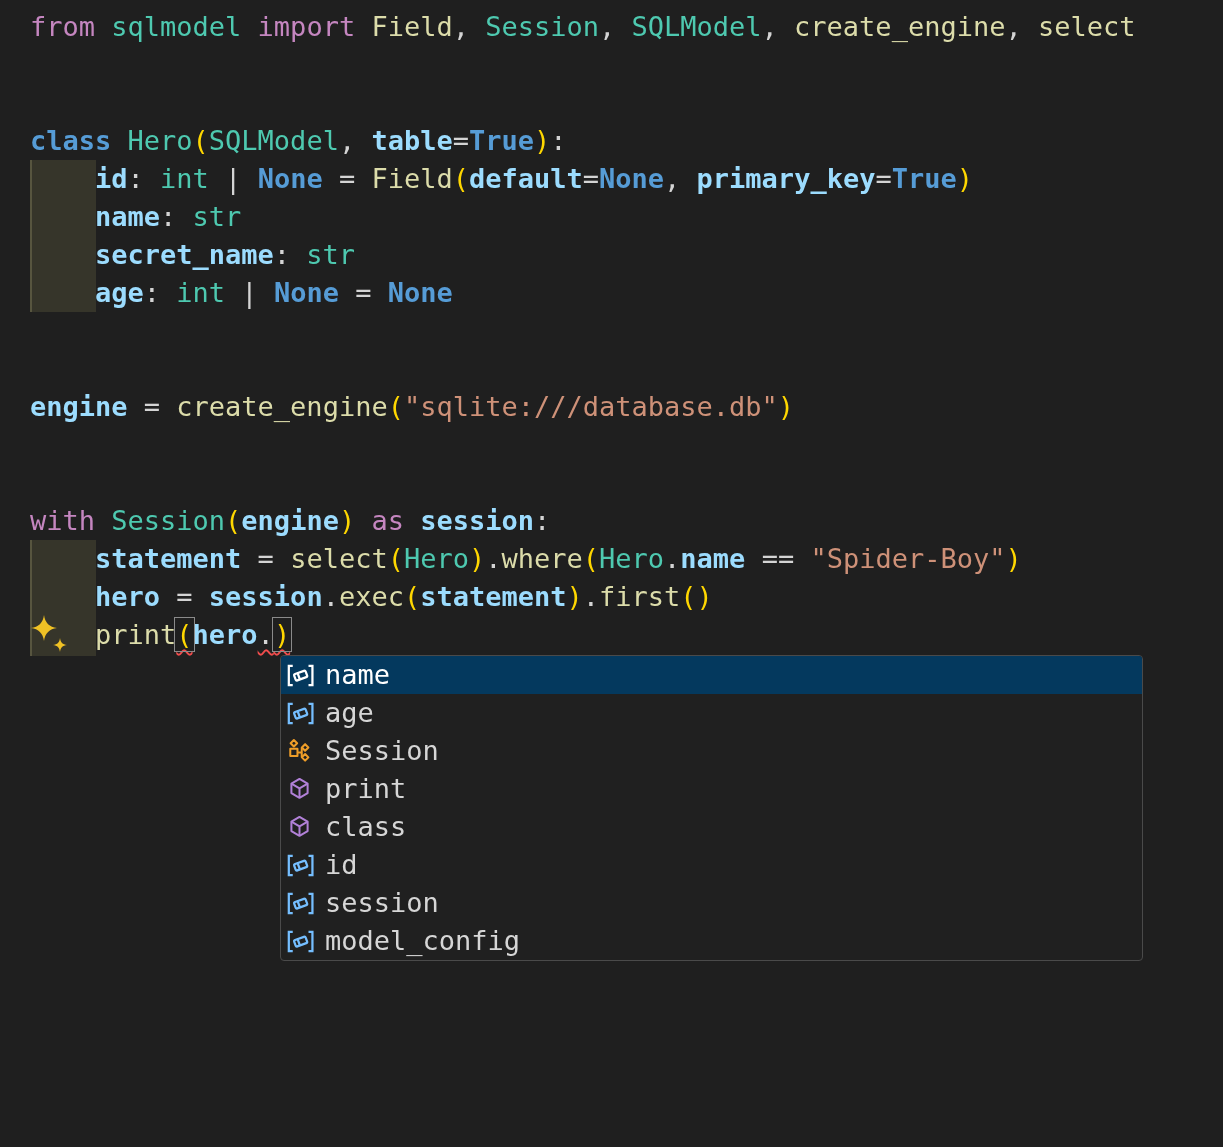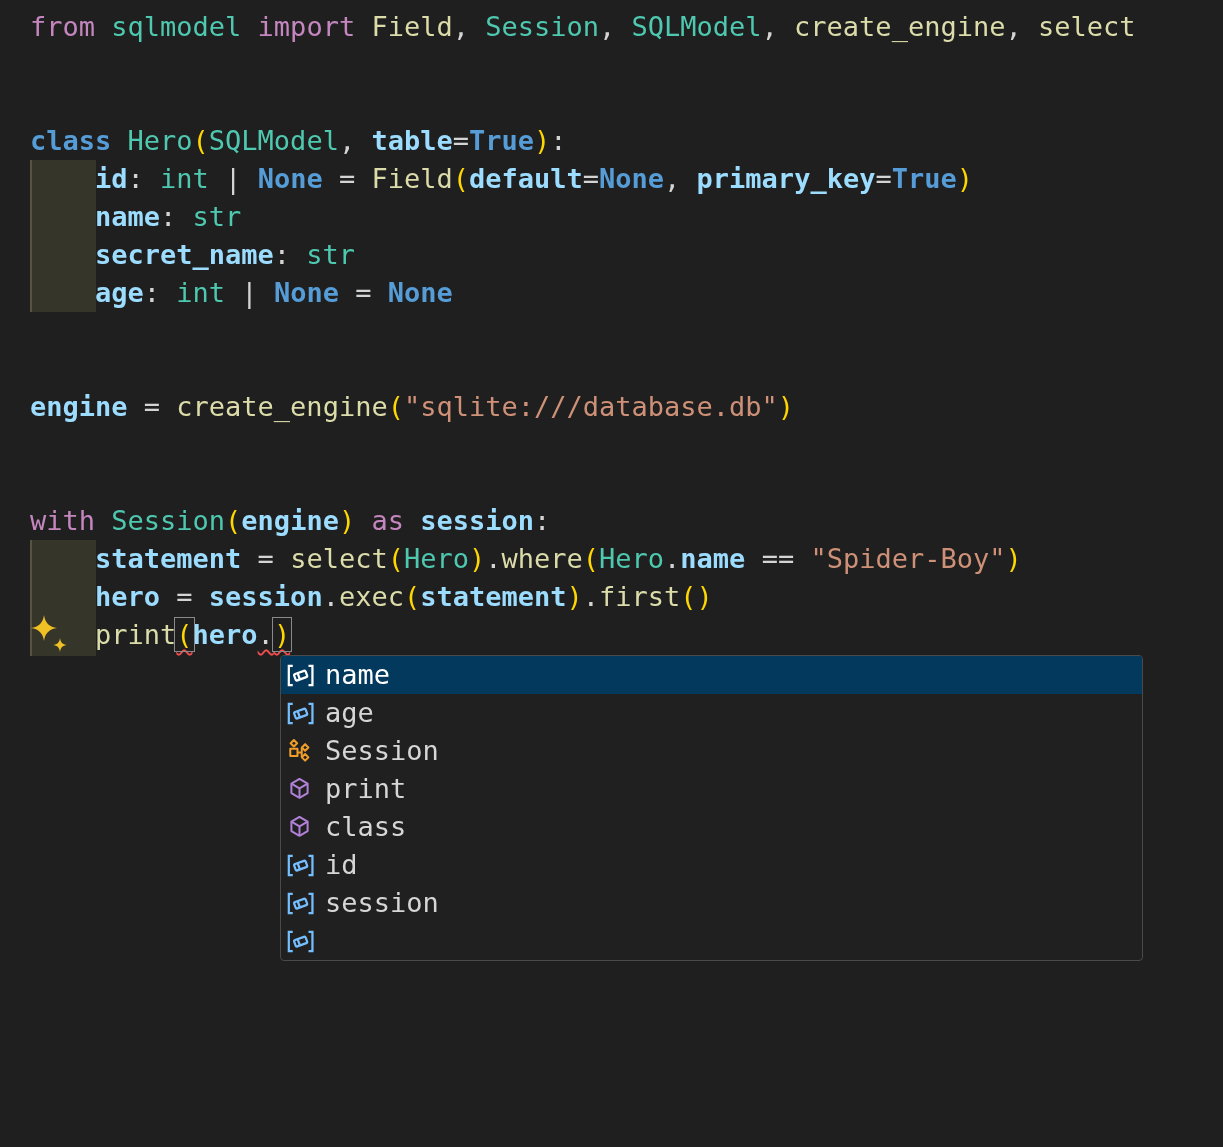--- a/index.html
+++ b/index.html
@@ -141,15 +141,15 @@
               <path d="M11.2 9.3 V14.9"></path>
             </g>
           </svg></span><span class="slabel">session</span></div>
       <div class="sitem"><span class="sicon field"><svg viewBox="0 0 26 24" fill="none" stroke="currentColor" stroke-width="2">
             <path d="M6 3.5 H2.5 V20.5 H6"></path>
             <path d="M20 3.5 H23.5 V20.5 H20"></path>
             <g transform="rotate(-20 13 12)">
               <rect x="7.6" y="9.1" width="10.8" height="6" rx="1.2"></rect>
               <path d="M11.2 9.3 V14.9"></path>
             </g>
-          </svg></span></div>
+          </svg></span><span class="slabel">model_config</span></div>
     </div>
 </div>
 
 </body></html>

